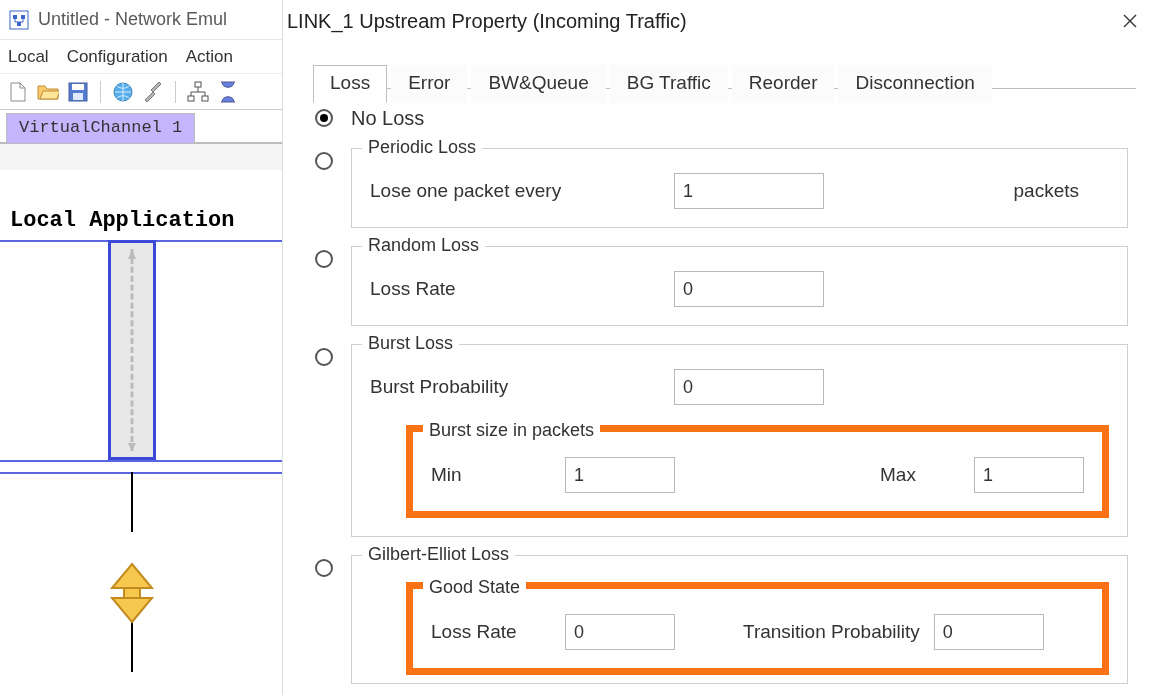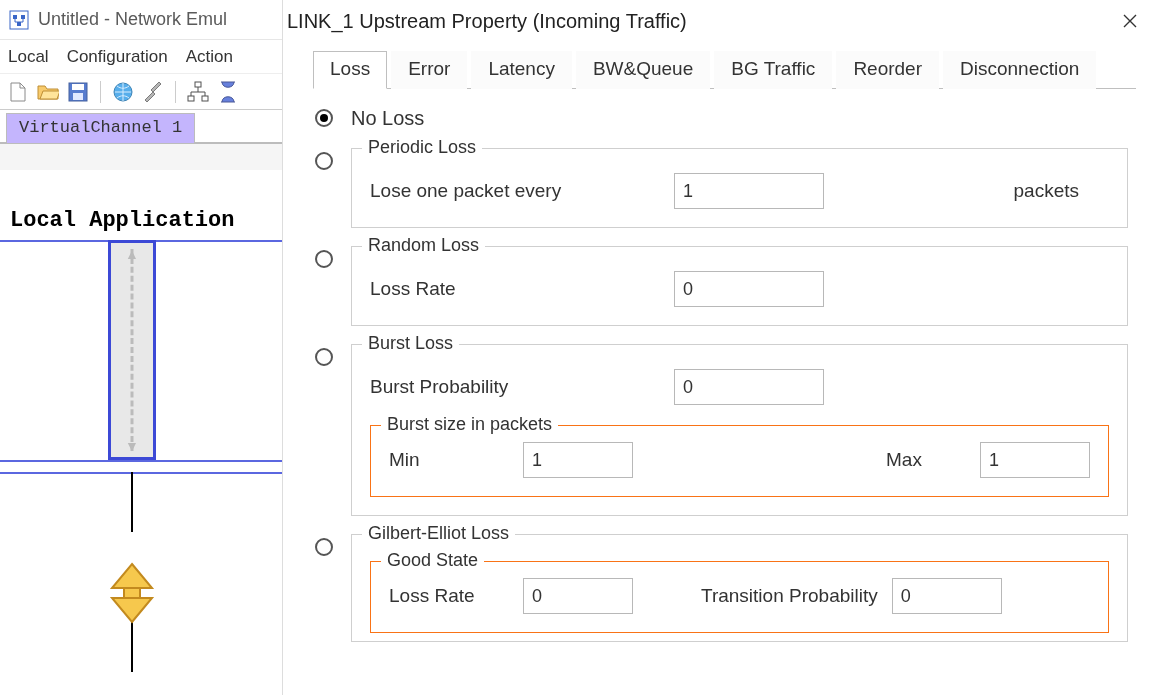--- a/index.html
+++ b/index.html
@@ -164,21 +164,21 @@
     display: flex;
     border-bottom: 1px solid #bfbfbf;
     gap: 4px;
     font-size: 19px;
     color: #333;
   }
   .tab-row .tab {
     padding: 6px 16px 8px 16px;
     border: 1px solid transparent;
     position: relative;
-    top: 1px;
+    top: 15px;
     cursor: default;
     background:#fbfbfb;
   }
   .tab-row .tab.active {
     border: 1px solid #bfbfbf;
     border-bottom: 1px solid #fff;
     background: #fff;
   }
 
   .tab-content { padding: 16px 8px 0 2px; }
@@ -232,24 +232,25 @@
     border: 1px solid #b8b8b8;
     font-size: 18px;
     padding: 2px 8px;
     color:#333;
     background:#fff;
     font-family: inherit;
   }
   .txt.sm { width:110px; }
 
   .sub-grp {
-    border:1px solid #f97316;
+    border:7px solid #f97316;
     margin-top: 20px;
-    padding: 12px 18px 18px 18px;
+    padding: 21px 18px 18px 18px;
     position:relative;
+    margin-left:36px;
   }
   .sub-grp > .legend {
     position:absolute; top:-12px; left:10px;
     background:#fff; padding:0 6px; font-size:18px;
   }
 
   .spacer { flex:1; }
 
 </style>
 </head>
@@ -367,21 +368,20 @@
           <path d="M1 1l12 12M13 1L1 13" stroke="currentColor" stroke-width="1.4"></path>
         </svg>
     </span>
   </div>
 
   <div class="dlg-body">
 
     <div class="tab-row">
       <div class="tab active">Loss</div>
       <div class="tab">Error</div>
-      <div class="tab">Latency</div>
       <div class="tab">BW&amp;Queue</div>
       <div class="tab">BG  Traffic</div>
       <div class="tab">Reorder</div>
       <div class="tab">Disconnection</div>
     </div>
 
     <div class="tab-content">
 
       <div class="opt-row">
         <span class="radio checked"></span>

